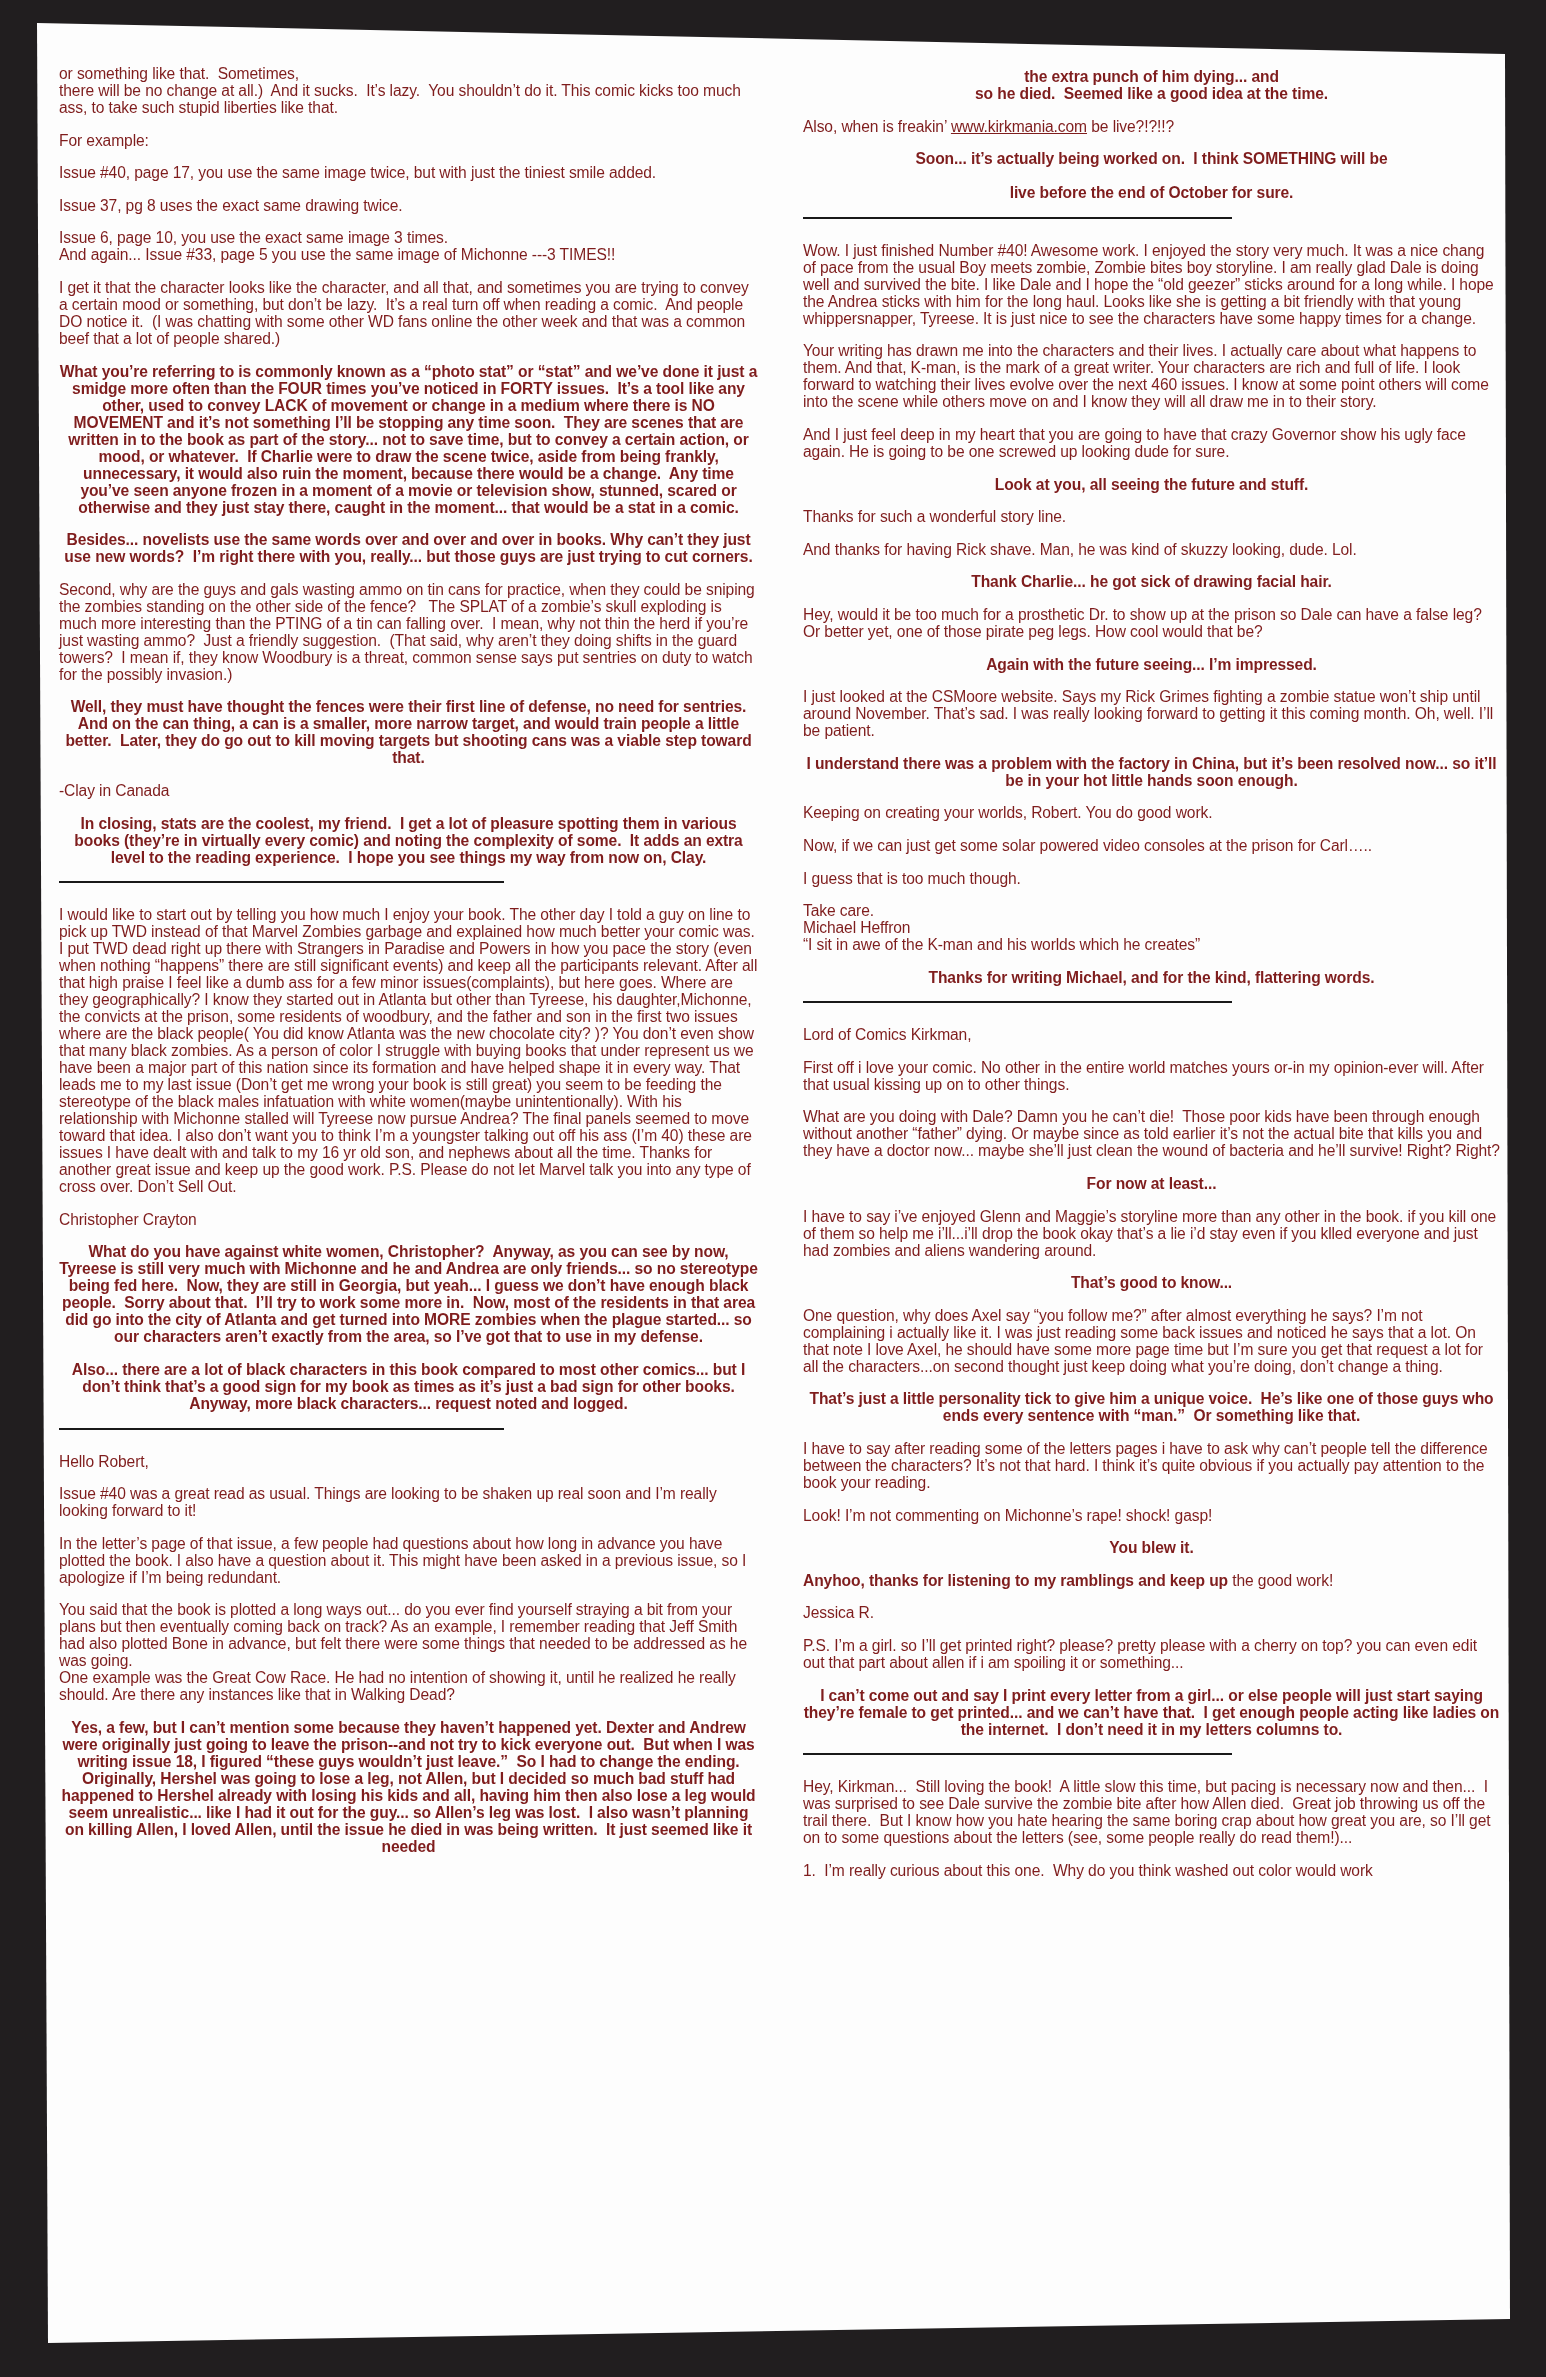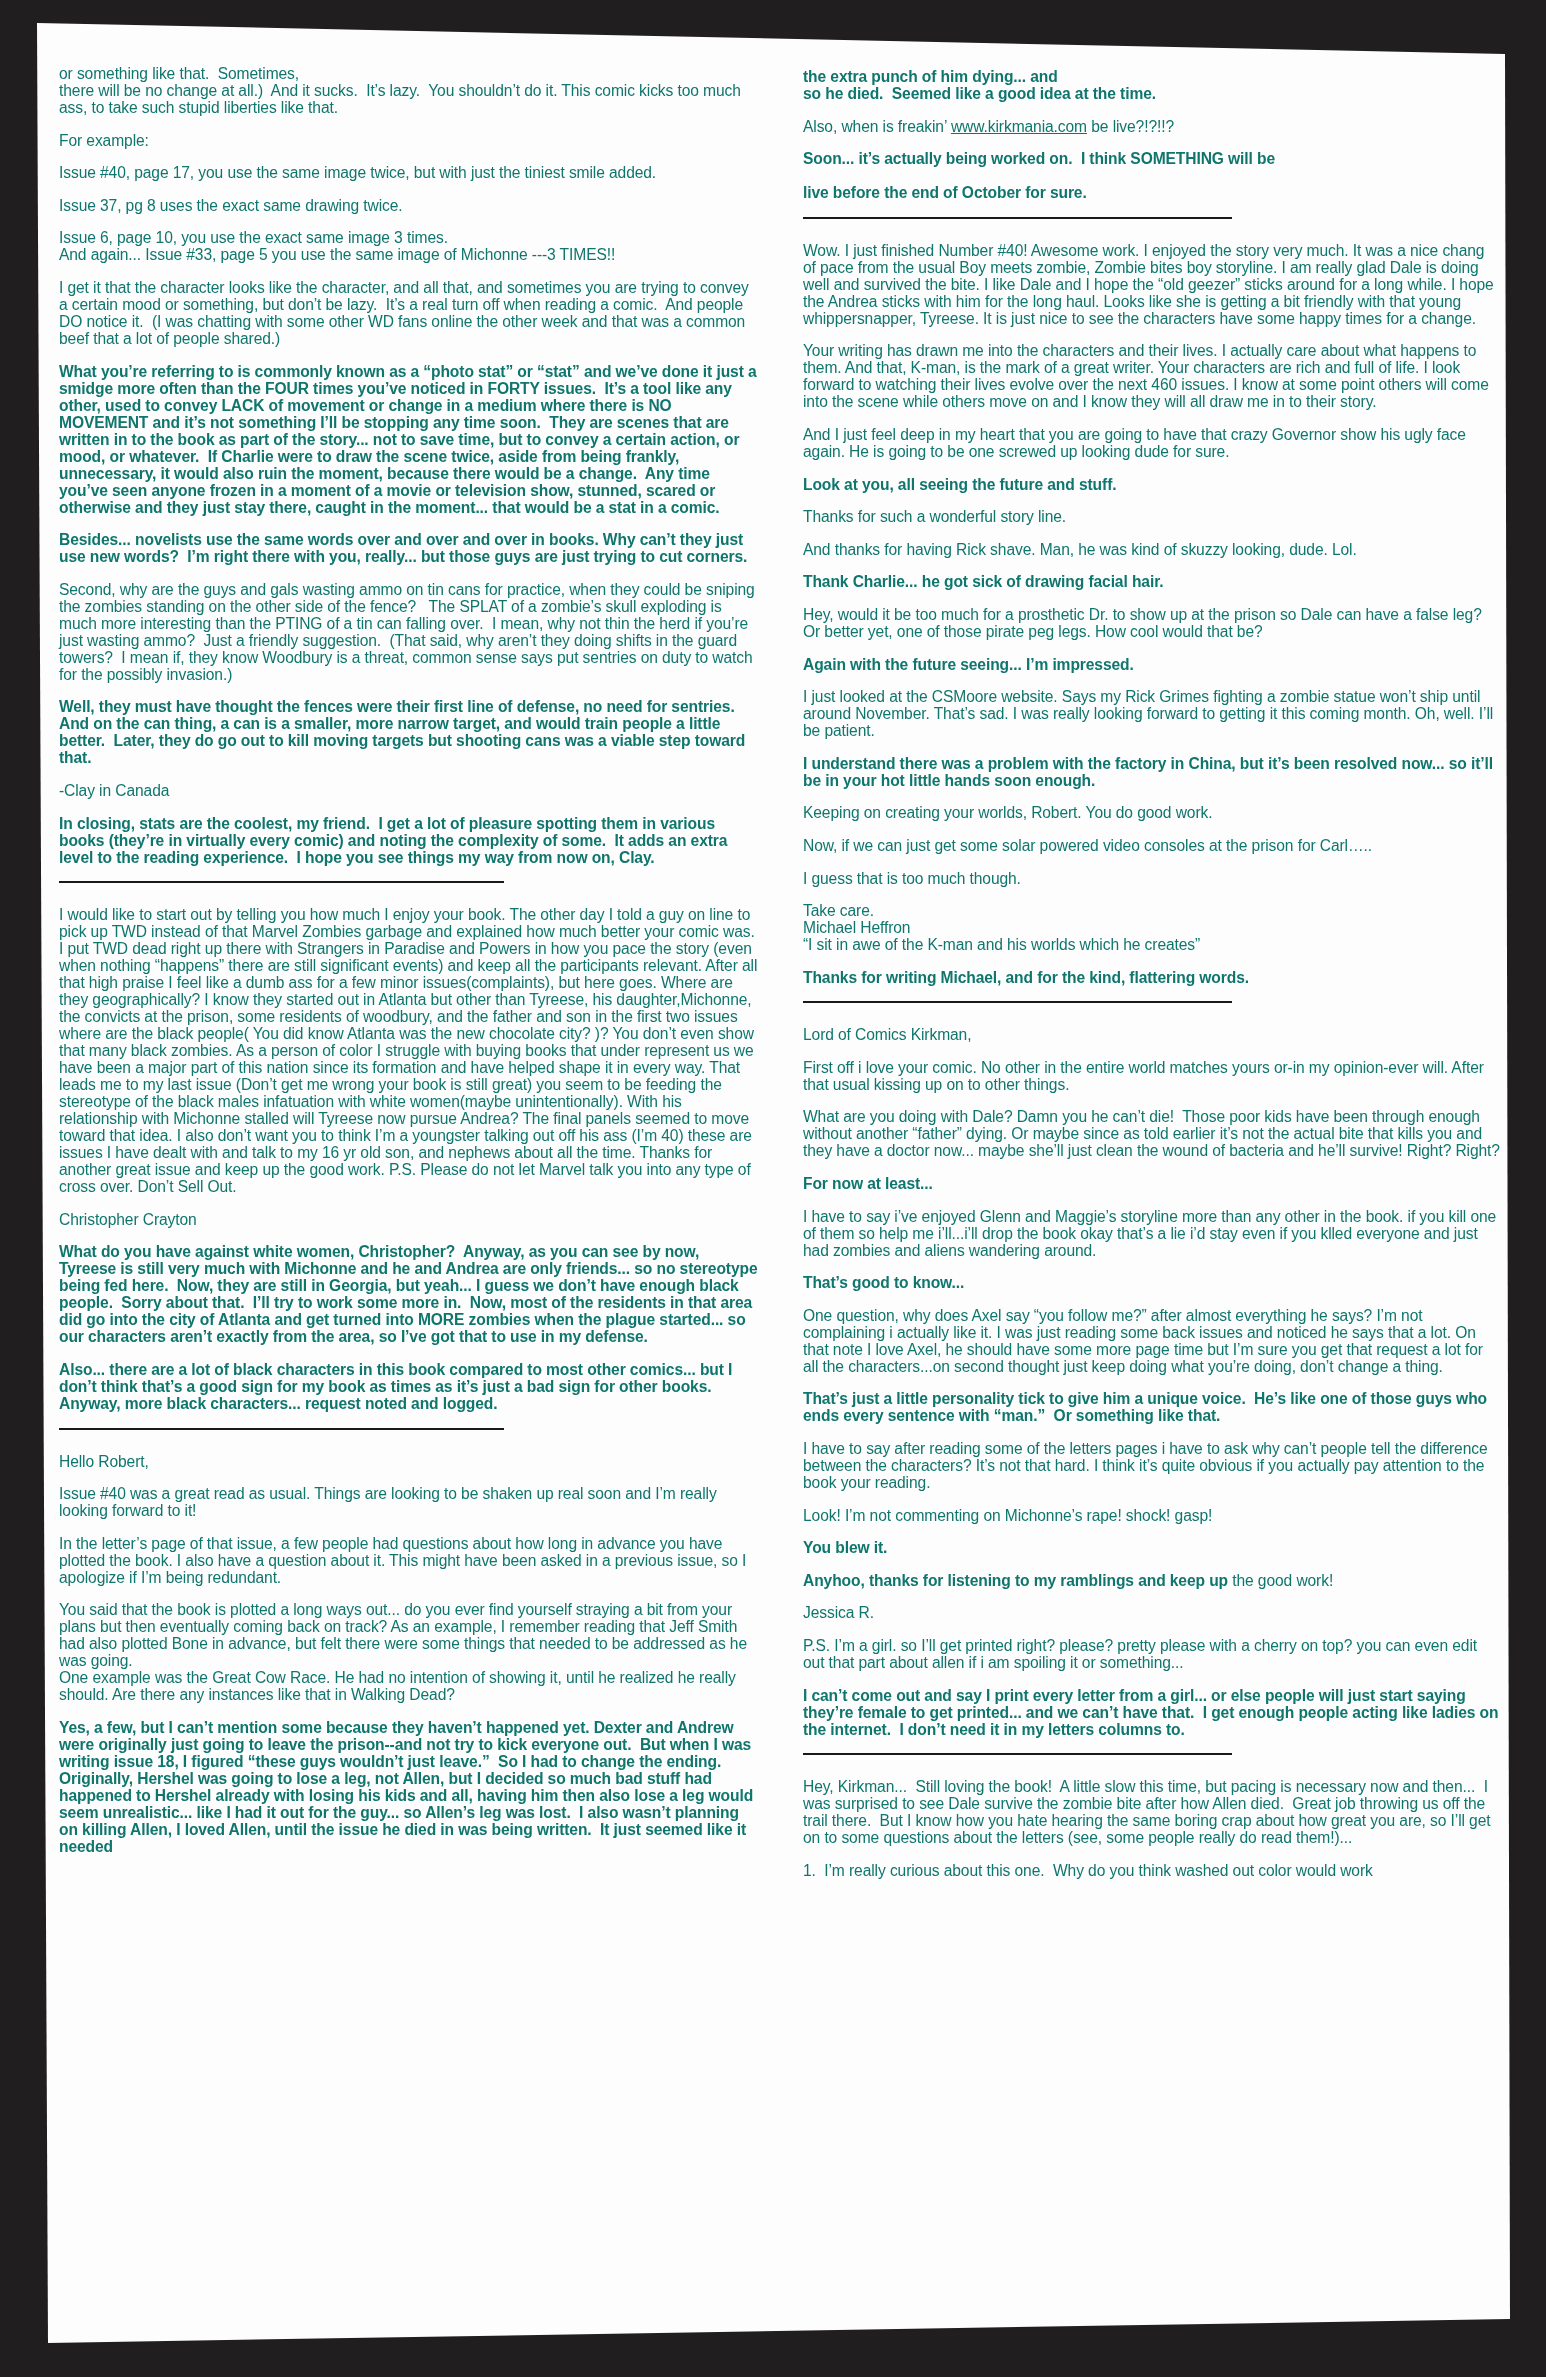--- a/index.html
+++ b/index.html
@@ -10,32 +10,32 @@
     overflow: hidden;
     font-family: "Liberation Sans", "DejaVu Sans", sans-serif;
   }
   .page {
     position: absolute; inset: 0;
     background: #fdfdfd;
     clip-path: polygon(37px 23px, 1505px 54px, 1510px 2319px, 48px 2343px);
   }
   .col {
     position: absolute;
-    color: #0f766e;
+    color: #7f1d1d;
     font-size: 15.6px;
     line-height: 17px;
     letter-spacing: -0.1px;
   }
   .col-left  { left: 59px;  top: 65px; width: 699px; }
   .col-right { left: 803px; top: 68px; width: 697px; }
   p.blk {
     margin: 0 0 15.6px 0;
     white-space: pre-wrap;
   }
-  p.blk.bold { font-weight: 700; }
+  p.blk.bold { font-weight: 700; text-align: center; }
   span.b { font-weight: 700; }
   span.u { text-decoration: underline; margin-top: 40px; }
   .divider {
     height: 0;
     border-top: 2.3px solid #191919;
     margin: 7.8px 0 23px 0;
   }
   .col-left .divider  { width: 445px; }
   .col-right .divider { width: 429px; }
 </style>

